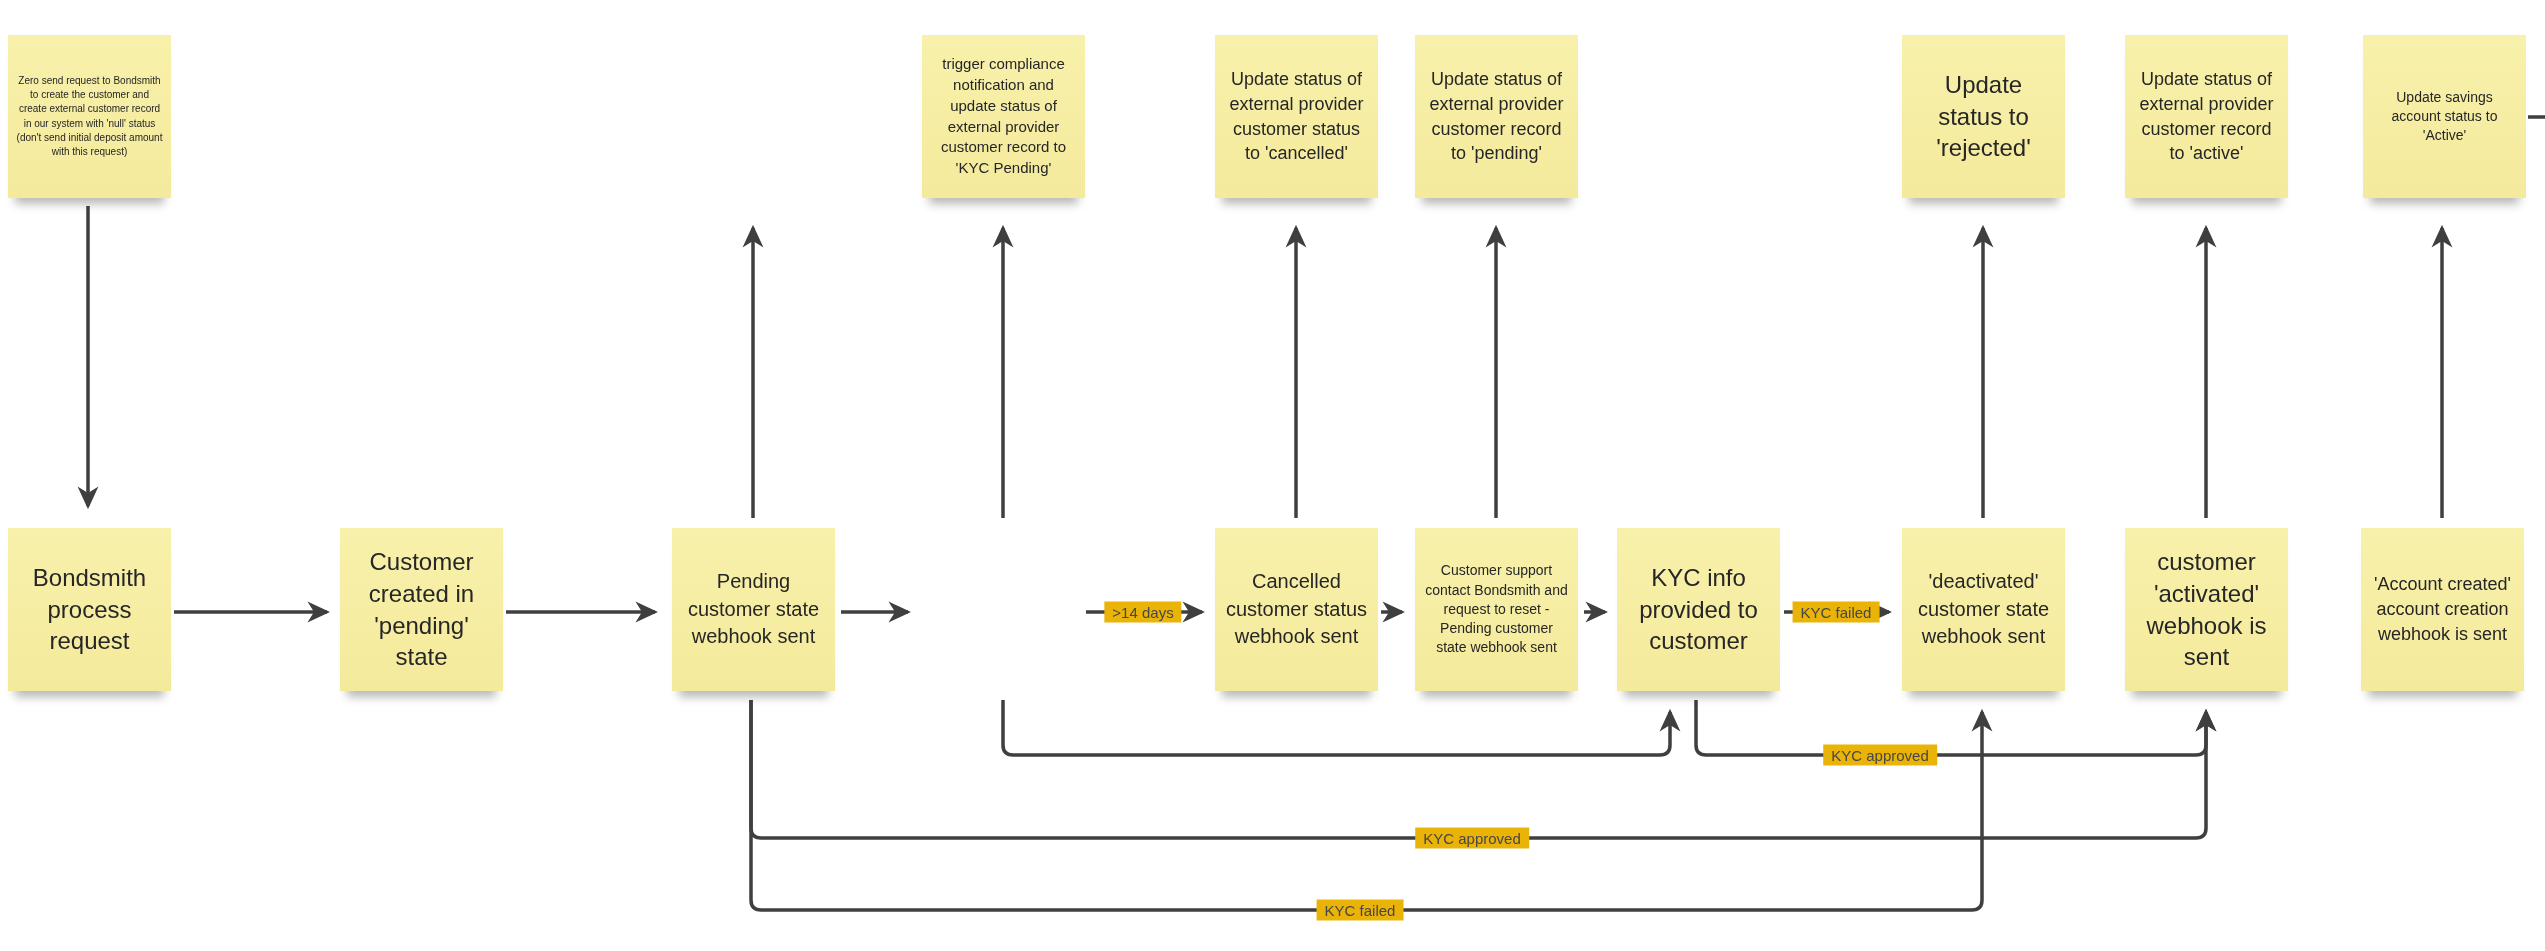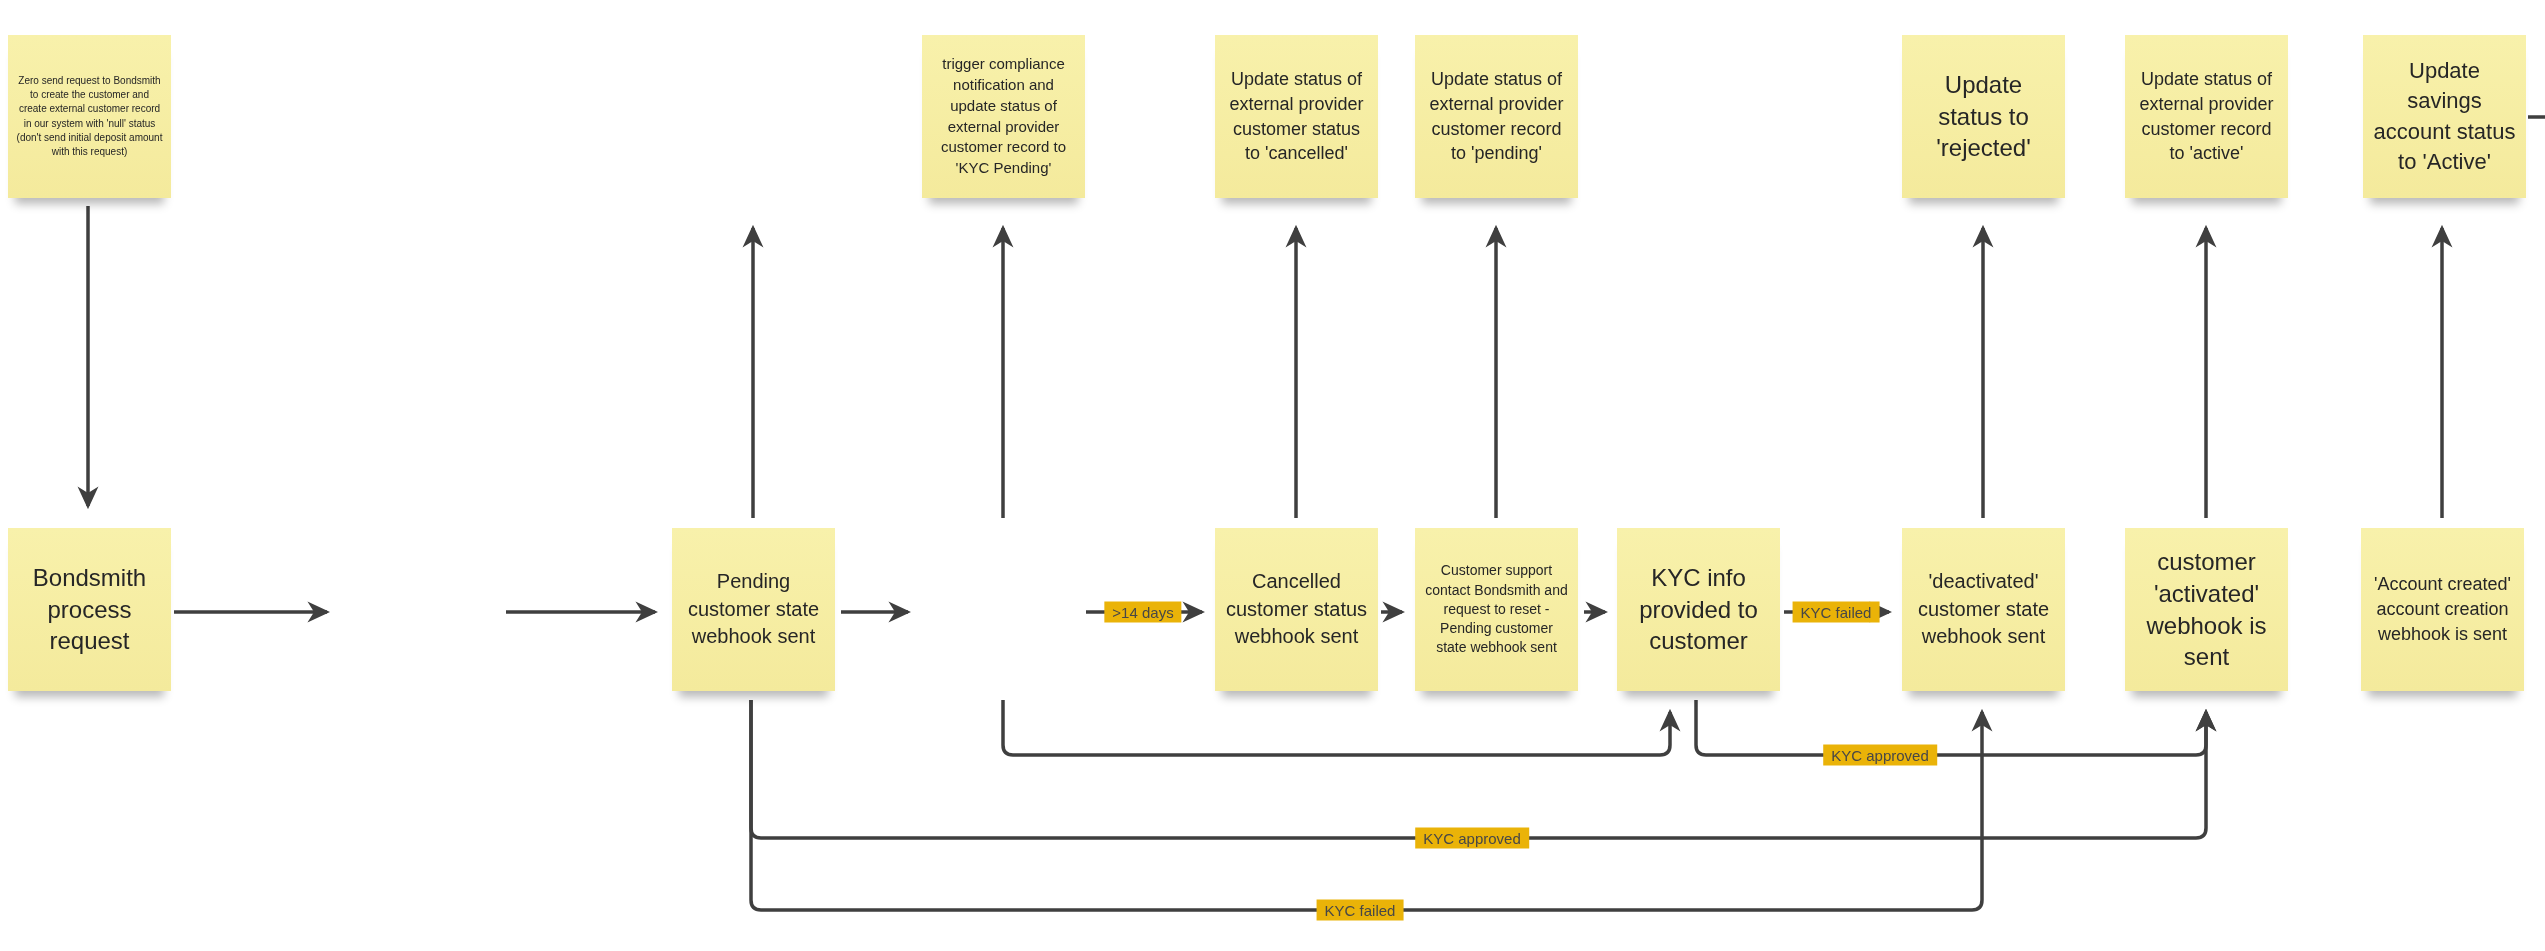--- a/index.html
+++ b/index.html
@@ -24,21 +24,21 @@
     text-align:center;
     color:#262626;
     box-sizing:border-box;
     padding:8px;
     line-height:1.38;
   }
   .sz-xs{font-size:10px;line-height:1.42;}
   .sz-s13{font-size:15px;}
   .sz-s14{font-size:14px;}
   .sz-m15{font-size:18px;}
-  .sz-l19{font-size:22px;}
+  .sz-l19{font-size:14px;}
   .sz-m20{font-size:20px;}
   .sz-xl24{font-size:24px;line-height:1.32;}
   .edge-label{
     position:absolute;
     transform:translate(-50%,-50%);
     background:#eab308;
     color:#474747;
     font-size:15px;
     padding:2px 8px;
     white-space:nowrap;
@@ -100,20 +100,23 @@
   <div class="note sz-m15" style="left:2125px;top:35px">
     <span>Update status of external provider customer record to 'active'</span>
   </div>
   <div class="note sz-l19" style="left:2363px;top:35px">
     <span>Update savings account status to 'Active'</span>
   </div>
 
   <div class="note sz-xl24" style="left:8px;top:528px">
     <span>Bondsmith process request</span>
   </div>
+  <div class="note sz-xl24" style="left:340px;top:528px">
+    <span>Customer created in 'pending' state</span>
+  </div>
   <div class="note sz-m20" style="left:672px;top:528px">
     <span>Pending customer state webhook sent</span>
   </div>
   <div class="note sz-m20" style="left:1215px;top:528px">
     <span>Cancelled customer status webhook sent</span>
   </div>
   <div class="note sz-s14" style="left:1415px;top:528px">
     <span>Customer support contact Bondsmith and request to reset -  Pending customer state webhook sent</span>
   </div>
   <div class="note sz-xl24" style="left:1617px;top:528px">

